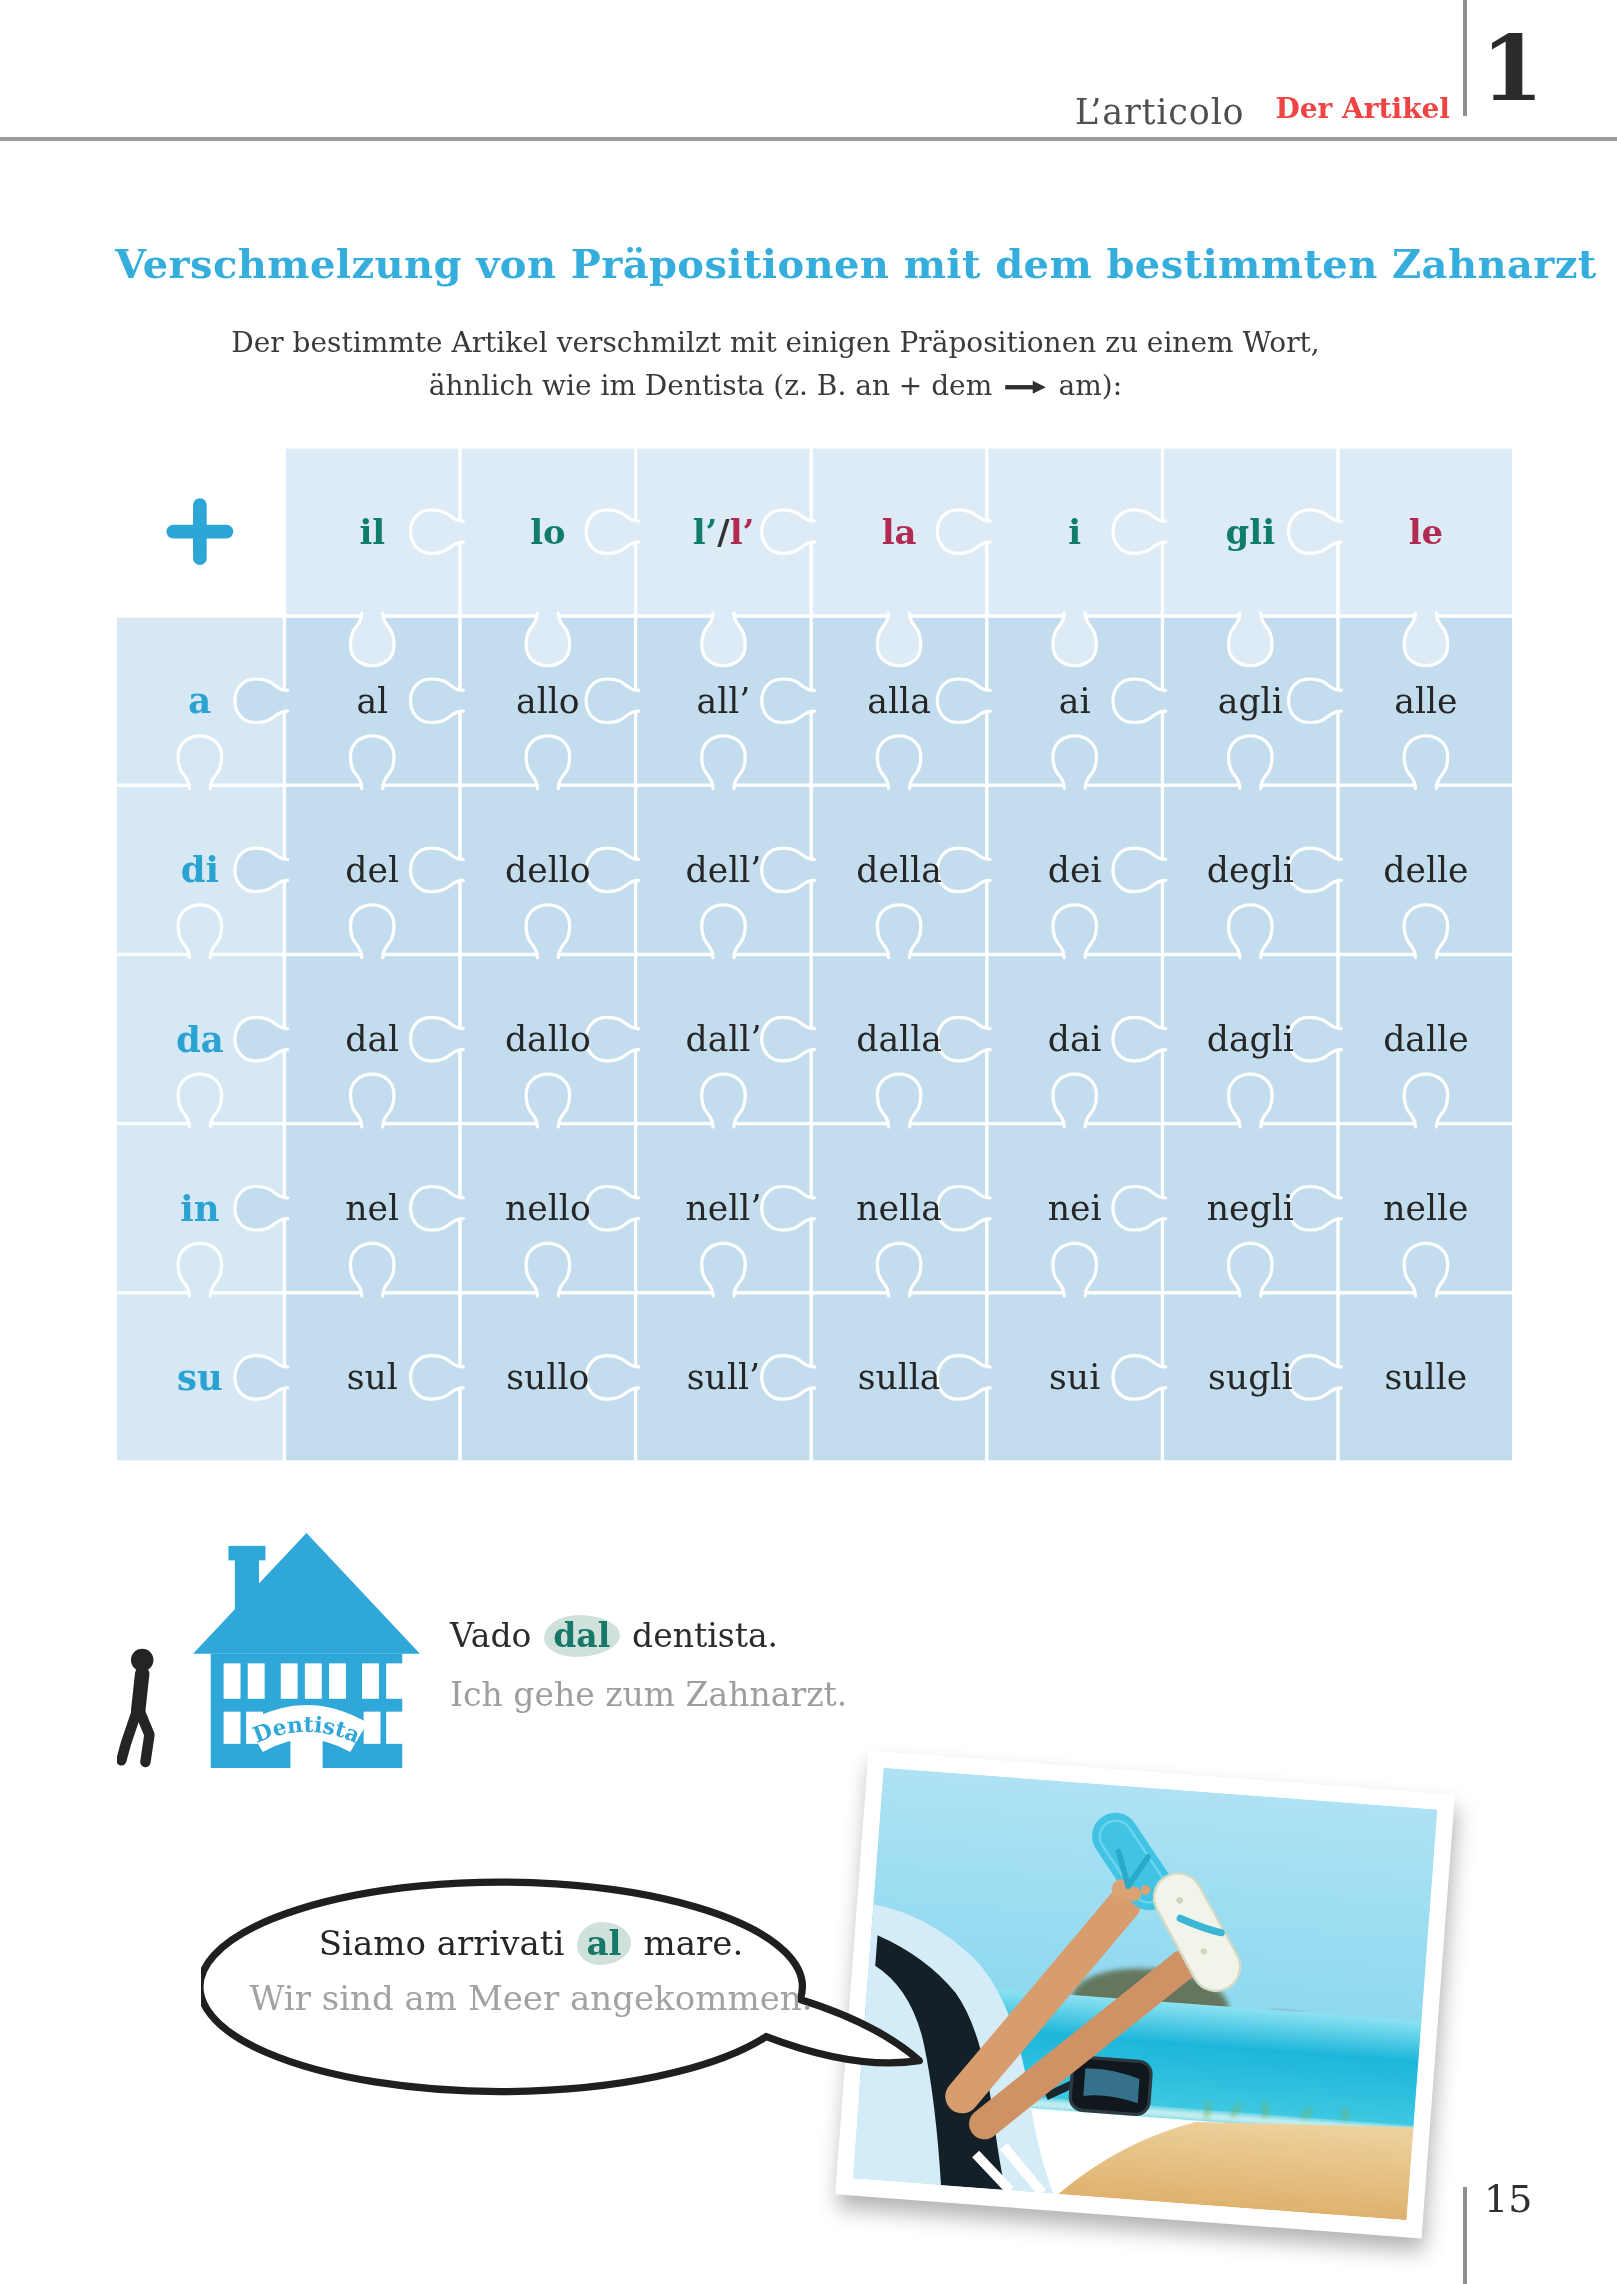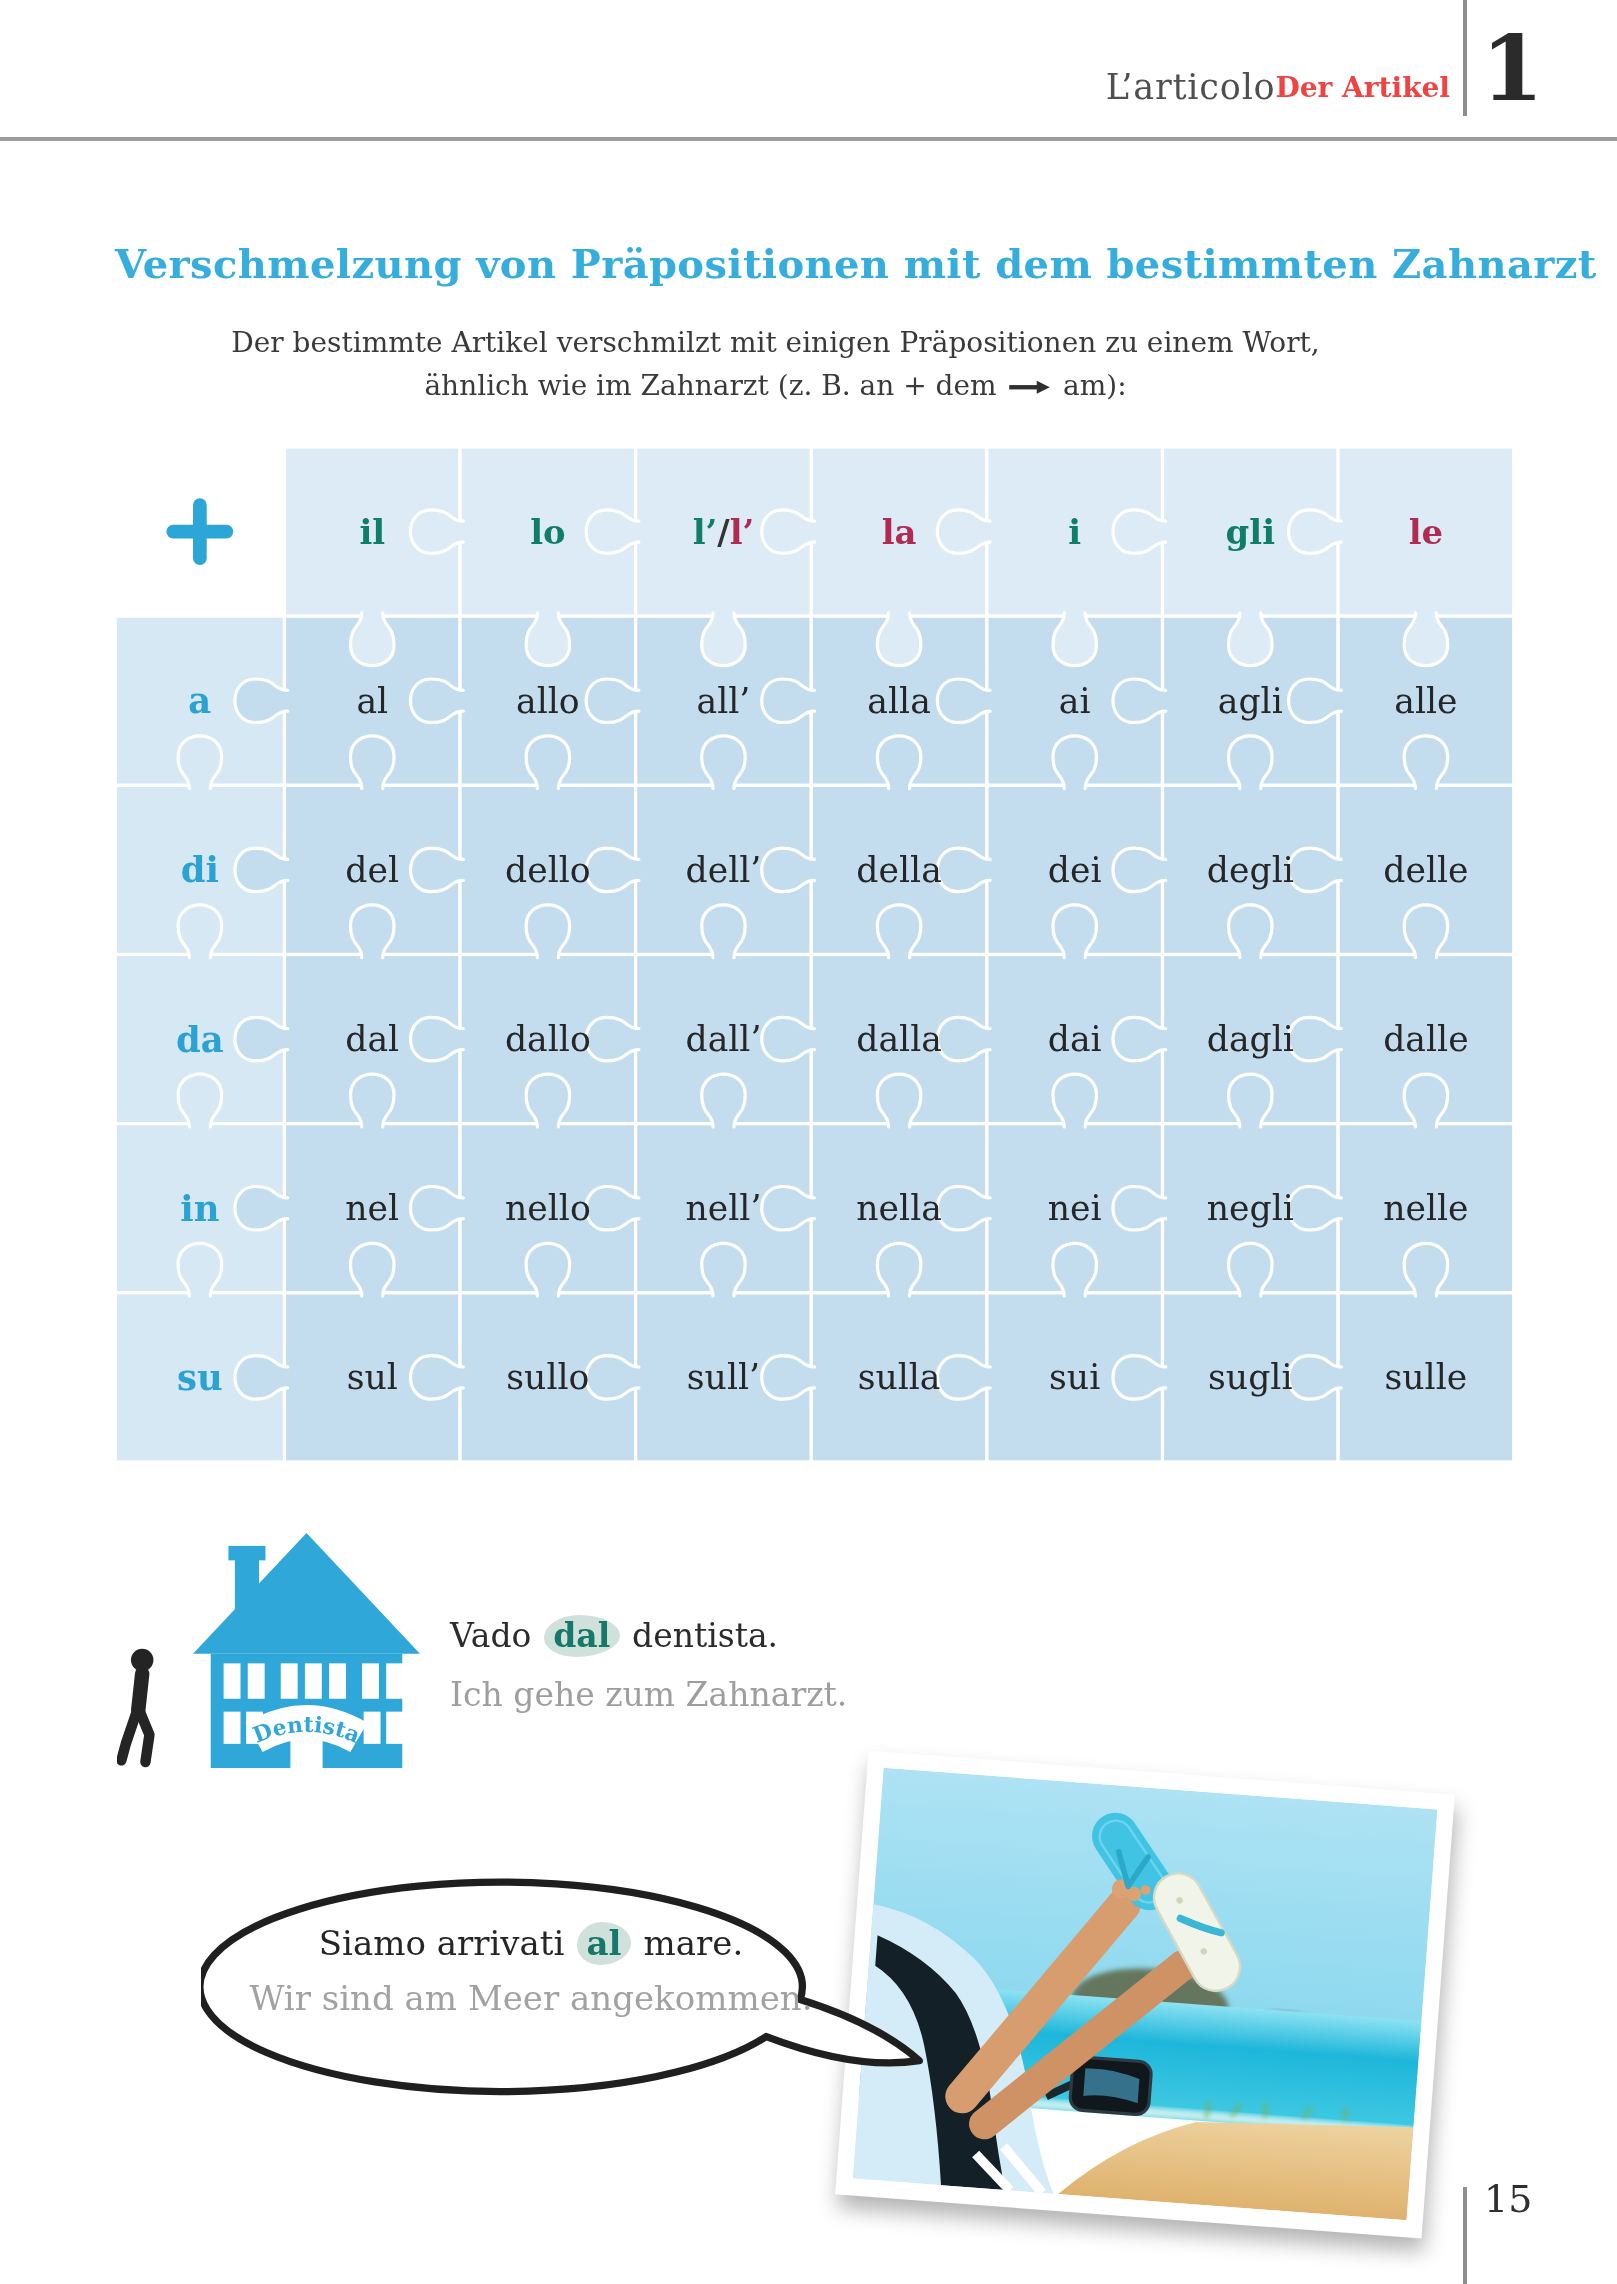--- a/index.html
+++ b/index.html
@@ -1,21 +1,21 @@
 <!DOCTYPE html>
 <html style="font-size:13px"><head>
 <meta charset="utf-8">
 <style>
   * { margin:0; padding:0; box-sizing:border-box; }
   html,body { background:#ffffff; }
   body { font-family:"DejaVu Serif","Liberation Serif",serif; }
   #page { position:relative; width:1618px; height:2284px; background:#fff; overflow:hidden; }
 
   
-  .masthead-text { position:absolute; top:67px; right:168px; display:flex; align-items:center; }
+  .masthead-text { position:absolute; top:92px; right:168px; display:flex; align-items:flex-start; gap:31px; }
   .mast-italian { font-size:35px; color:#4f4f4f; letter-spacing:0.8px; }
   .mast-german  { font-size:28px; font-weight:bold; color:#ef4444; }
   .mast-bar { position:absolute; left:1463px; top:0; width:4px; height:116px; background:#8e8e8e; }
   .chapter-number { position:absolute; left:1481px; top:22.6px; font-size:90px; font-weight:bold; color:#2b2b2b; line-height:1; }
   .top-rule { position:absolute; left:0; top:137px; width:1618px; height:4px; background:#9c9c9c; }
 
   
   .section-title { position:absolute; left:115px; top:240px; font-size:40px; font-weight:bold; color:#36aedd; letter-spacing:0.4px; }
   .intro { position:absolute; left:115px; top:321px; width:1321px; font-size:28px; line-height:43px; color:#3a3a3a;text-align:center; }
   .intro .arrow-svg { width:47px; height:14.5px; margin:0 9.7px; vertical-align:middle; }
@@ -64,21 +64,21 @@
     <span class="mast-italian">L’articolo</span>
     <span class="mast-german">Der Artikel</span>
   </div>
   <div class="mast-bar"></div>
   <div class="chapter-number">1</div>
   <div class="top-rule"></div>
 
   <h1 class="section-title">Verschmelzung von Präpositionen mit dem bestimmten Zahnarzt</h1>
   <div class="intro">
     <span>Der bestimmte Artikel verschmilzt mit einigen Präpositionen zu einem Wort,</span><br>
-    <span>ähnlich wie im Zahnarzt (z. B. an + dem</span><svg class="arrow-svg" viewBox="0 0 60 20">
+    <span>ähnlich wie im Dentista (z. B. an + dem</span><svg class="arrow-svg" viewBox="0 0 60 20">
         <path d="M2 10 H42" stroke="#2f2f2f" stroke-width="6"></path>
         <path d="M40 1 L58 10 L40 19 Z" fill="#2f2f2f"></path>
       </svg><span>am):</span>
   </div>
 
   <div class="puzzle-wrap">
     <svg id="puzzle-table" viewBox="0 0 1736 1260" width="1399" height="1015">
       <g id="cells-layer">
           <rect x="210" y="0" width="218" height="210" fill="#dcebf5" stroke="#ffffff" stroke-width="4"></rect>
           <rect x="428" y="0" width="218" height="210" fill="#dcebf5" stroke="#ffffff" stroke-width="4"></rect>

